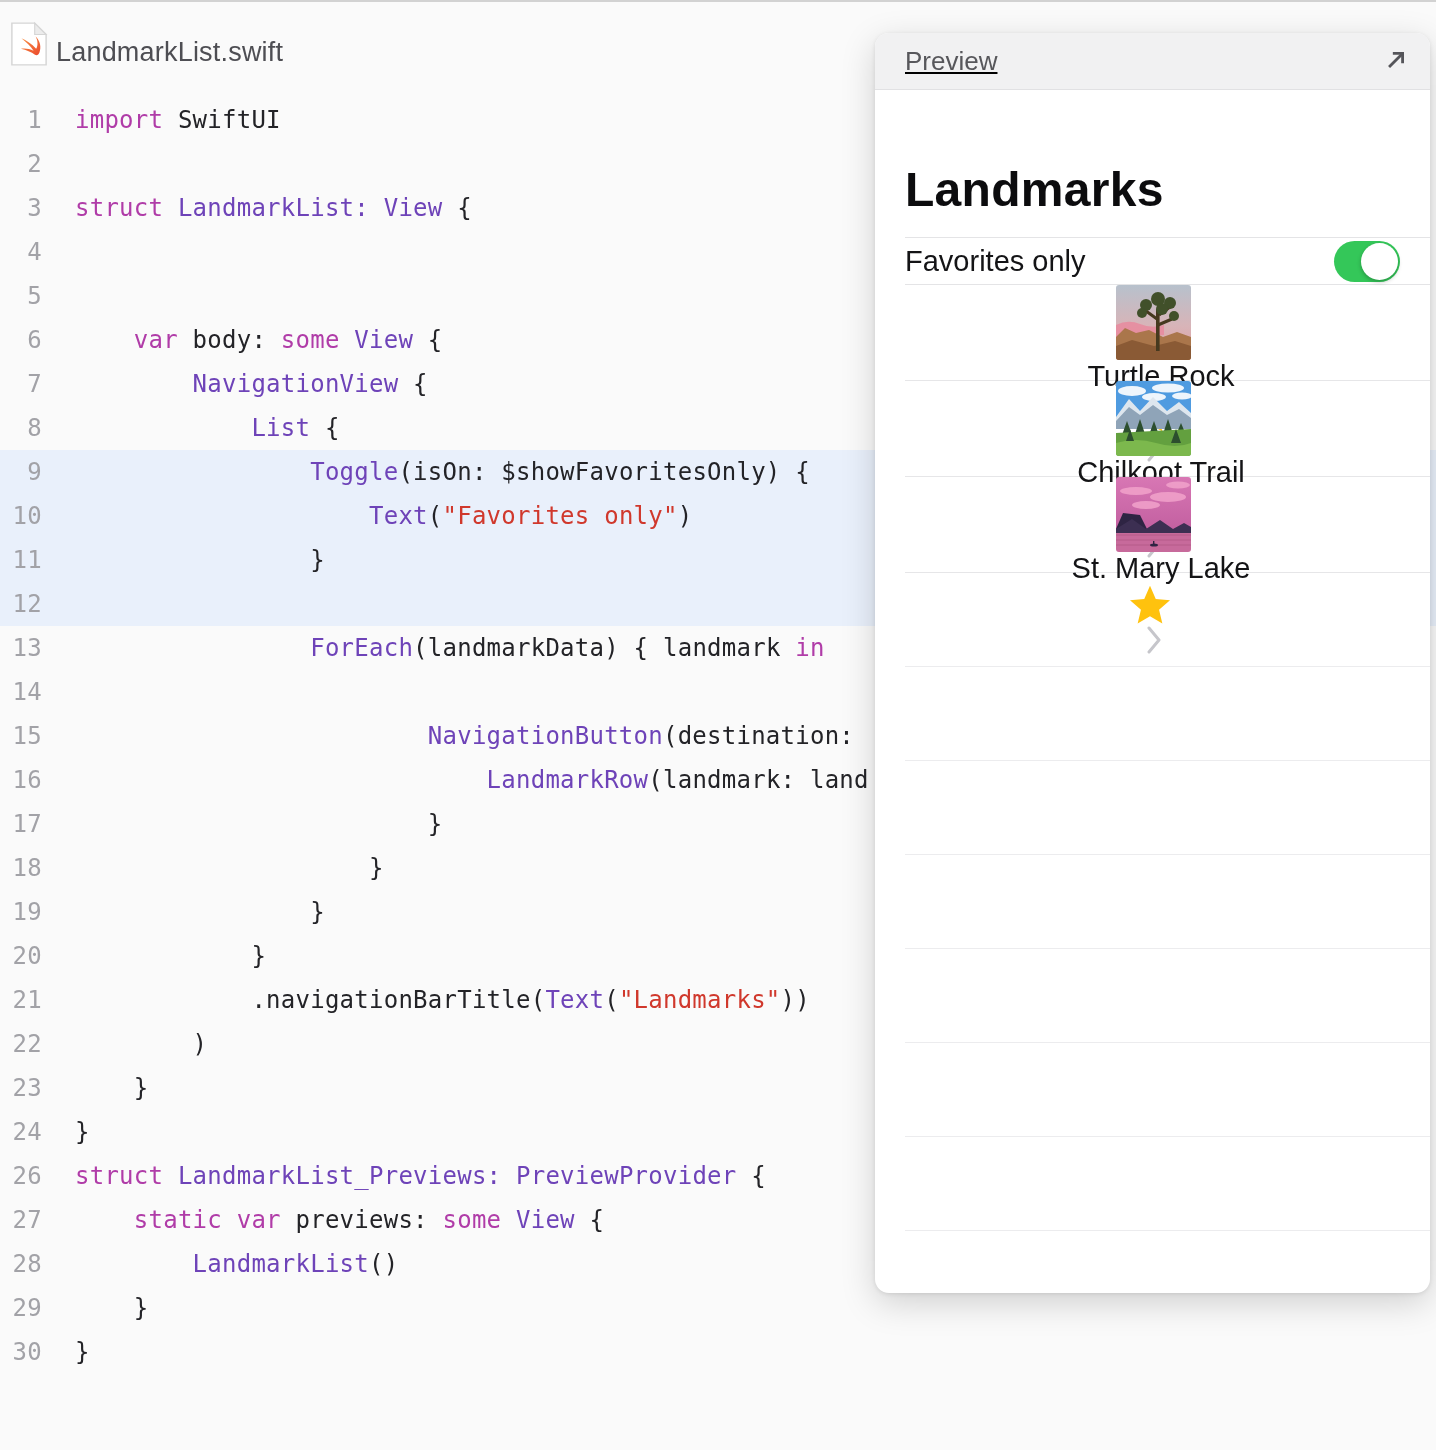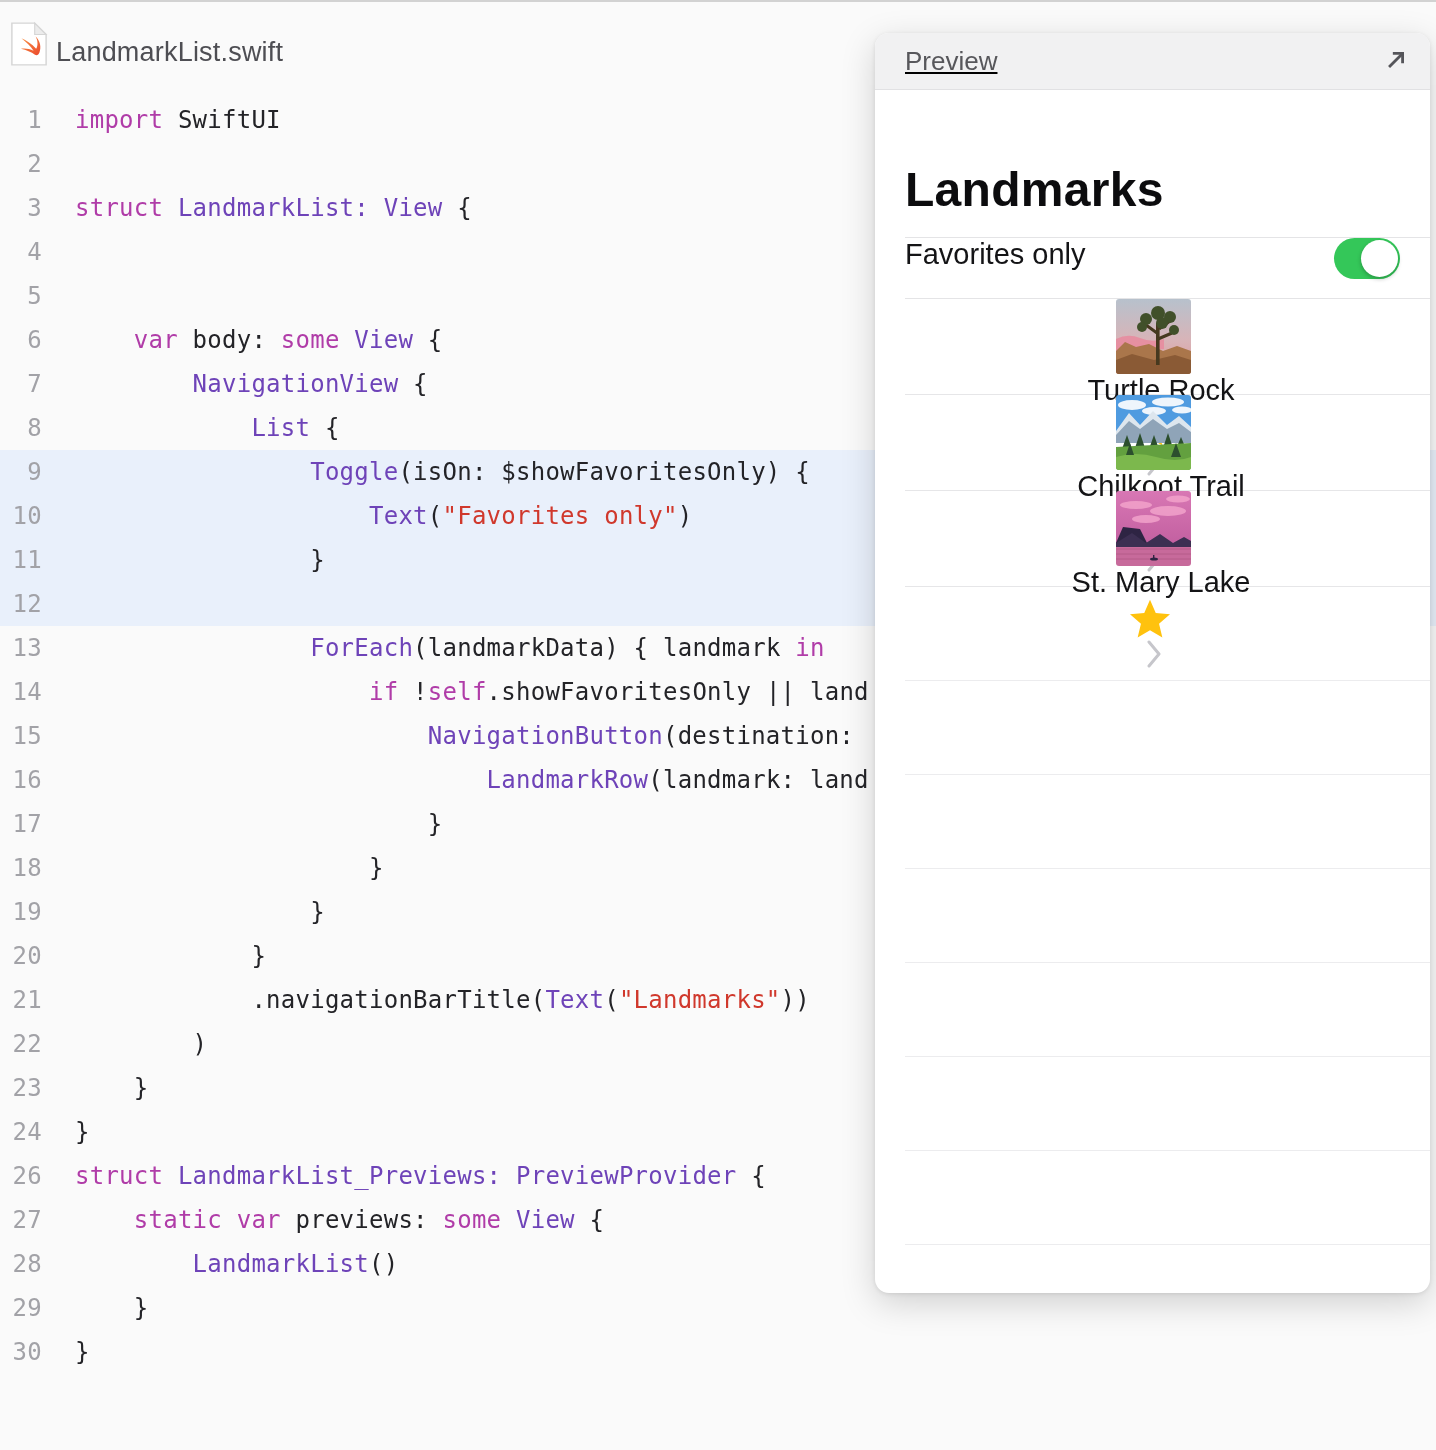--- a/index.html
+++ b/index.html
@@ -41,22 +41,22 @@
     padding:0 20px 0 30px;box-sizing:border-box;text-decoration:underline;
   }
   .panel-header-label{font-size:26px;color:#57575b;}
   .expand-btn{background:none;border:none;padding:2px;cursor:pointer;display:flex;}
 
   .panel-body{position:relative;height:1202px;}
   .nav-title{position:absolute;left:30px;top:72px;font-size:48px;font-weight:700;color:#0c0c0e;letter-spacing:.3px;}
 
   .list{position:absolute;left:0;right:0;top:147px;}
   .toggle-row{
-    height:62px;margin-left:30px;border-top:1px solid #e4e4e6;border-bottom:1px solid #e4e4e6;
-    display:flex;justify-content:space-between;padding-right:30px;box-sizing:border-box;
+    height:48px;margin-left:30px;border-top:1px solid #e4e4e6;border-bottom:1px solid #e4e4e6;
+    display:flex;align-items:center;justify-content:space-between;padding-right:30px;box-sizing:border-box;
   }
   .toggle-label{font-size:29px;color:#141416;}
   .switch{position:relative;width:66px;height:41px;border-radius:21px;background:var(--toggle-on-green,#34c759);flex:none;}
   .switch .knob{
     position:absolute;top:2px;right:2px;width:37px;height:37px;border-radius:50%;
     background:#fff;box-shadow:0 2px 4px rgba(0,0,0,.25);
   }
 
   .lm-row{
     height:96px;margin-left:30px;border-bottom:1px solid #e6e6e8;
@@ -96,21 +96,21 @@
       <div class="cl"><span class="ln">4</span></div>
       <div class="cl"><span class="ln">5</span><span class="ct"></span></div>
       <div class="cl"><span class="ln">6</span><span class="ct"><span class="kw">    var</span><span class="pl"> body:</span><span class="kw"> some</span><span class="ty"> View</span><span class="pl"> {</span></span></div>
       <div class="cl"><span class="ln">7</span><span class="ct"><span class="ty">        NavigationView</span><span class="pl"> {</span></span></div>
       <div class="cl"><span class="ln">8</span><span class="ct"><span class="ty">            List</span><span class="pl"> {</span></span></div>
       <div class="cl hl"><span class="ln">9</span><span class="ct"><span class="ty">                Toggle</span><span class="pl">(isOn: $showFavoritesOnly) {</span></span></div>
       <div class="cl hl"><span class="ln">10</span><span class="ct"><span class="ty">                    Text</span><span class="pl">(</span><span class="st">"Favorites only"</span><span class="pl">)</span></span></div>
       <div class="cl hl"><span class="ln">11</span><span class="ct"><span class="pl">                }</span></span></div>
       <div class="cl hl"><span class="ln">12</span><span class="ct"></span></div>
       <div class="cl"><span class="ln">13</span><span class="ct"><span class="ty">                ForEach</span><span class="pl">(landmarkData) { landmark </span><span class="kw">in</span></span></div>
-      <div class="cl"><span class="ln">14</span><span class="ct"><span class="kw">                    if</span><span class="pl"> !</span><span class="kw">self</span><span class="pl">.showFavoritesOnly || land</span></span></div>
+      <div class="cl"><span class="ln">14</span></div>
       <div class="cl"><span class="ln">15</span><span class="ct"><span class="ty">                        NavigationButton</span><span class="pl">(destination:</span></span></div>
       <div class="cl"><span class="ln">16</span><span class="ct"><span class="ty">                            LandmarkRow</span><span class="pl">(landmark: land</span></span></div>
       <div class="cl"><span class="ln">17</span><span class="ct"><span class="pl">                        }</span></span></div>
       <div class="cl"><span class="ln">18</span><span class="ct"><span class="pl">                    }</span></span></div>
       <div class="cl"><span class="ln">19</span><span class="ct"><span class="pl">                }</span></span></div>
       <div class="cl"><span class="ln">20</span><span class="ct"><span class="pl">            }</span></span></div>
       <div class="cl"><span class="ln">21</span><span class="ct"><span class="pl">            .navigationBarTitle(</span><span class="ty">Text</span><span class="pl">(</span><span class="st">"Landmarks"</span><span class="pl">))</span></span></div>
       <div class="cl"><span class="ln">22</span><span class="ct"><span class="pl">        )</span></span></div>
       <div class="cl"><span class="ln">23</span><span class="ct"><span class="pl">    }</span></span></div>
       <div class="cl"><span class="ln">24</span><span class="ct"><span class="pl">}</span></span></div>

